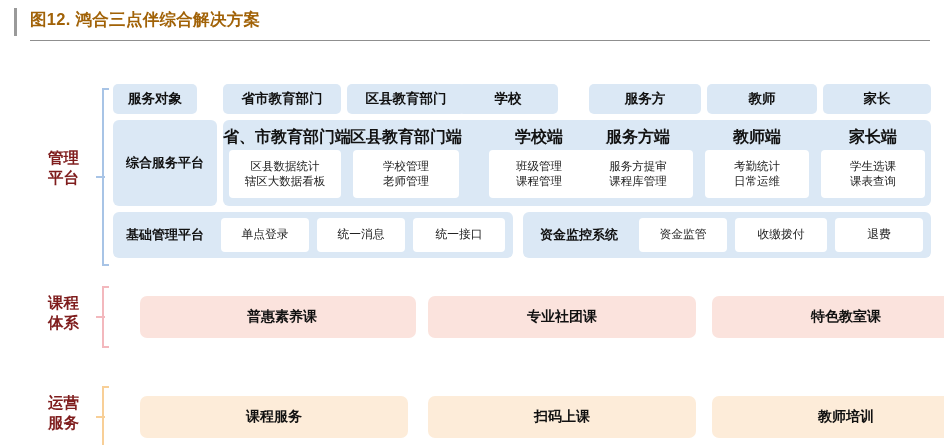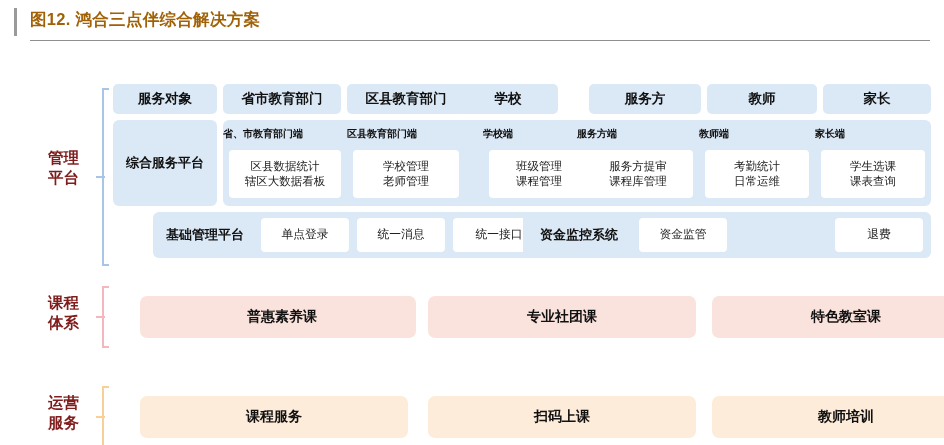--- a/index.html
+++ b/index.html
@@ -125,21 +125,22 @@
     border-radius: 6px;
   }
   .r2-col {
     position: absolute;
     top: 0; height: 86px;
   }
   .r2-col-title {
     position: absolute;
     left: 0; top: 7px;
     width: 100%;
-    font-size: 10px;
+    text-align: center;
+    font-size: 16px;
     font-weight: bold;
     color: #111;
     white-space: nowrap;
   }
   .r2-col-box {
     position: absolute;
     left: 6px; right: 6px;
     top: 30px; height: 48px;
     background: #ffffff;
     border-radius: 4px;
@@ -236,21 +237,21 @@
 <div class="bracket" id="bracket-operate" style="left:96px; top:386px; width:14px; height:62px;">
   <div class="vline" style="background:#f8cf97;"></div>
   <div class="cap-top" style="background:#f8cf97;"></div>
 
   <div class="tick" style="background:#f8cf97;"></div>
 </div>
 
 <div id="mgmt-block">
 
   <div class="row-header" id="header-row">
-      <div class="hdr-tile" style="left: 0px; width: 104px;">
+      <div class="hdr-tile" style="left: 0px; width: 84px;">
         <span>服务对象</span>
       </div>
       <div class="hdr-tile" style="left: 110px; width: 118px;">
         <span>省市教育部门</span>
       </div>
       <div class="hdr-tile" style="left: 234px; width: 118px;">
         <span>区县教育部门</span>
       </div>
       <div class="hdr-tile" style="left: 345px; width: 100px;">
         <span>学校</span>
@@ -306,37 +307,40 @@
       <div class="r2-col" style="left: 592px; width: 116px;">
         <div class="r2-col-title">家长端</div>
         <div class="r2-col-box">
           <div>学生选课</div>
           <div>课表查询</div>
         </div>
       </div>
     </div>
 
   <div id="row3-wrap">
-      <div class="r3-panel" style="left: 0px; width: 400px; margin-left: 40px;">
+      <div class="r3-panel" style="left: 0px; width: 400px;">
         <div class="r3-title" style="left: 0px; width: 104px;">基础管理平台</div>
         <div class="r3-chip" style="left: 108px; width: 88px;">
           <span>单点登录</span>
         </div>
         <div class="r3-chip" style="left: 204px; width: 88px;">
           <span>统一消息</span>
         </div>
         <div class="r3-chip" style="left: 300px; width: 92px;">
           <span>统一接口</span>
         </div>
       </div>
       <div class="r3-panel" style="left: 410px; width: 408px;">
         <div class="r3-title" style="left: 0px; width: 112px;">资金监控系统</div>
         <div class="r3-chip" style="left: 116px; width: 88px;">
           <span>资金监管</span>
         </div>
+        <div class="r3-chip" style="left: 212px; width: 92px;">
+          <span>收缴拨付</span>
+        </div>
         <div class="r3-chip" style="left: 312px; width: 88px;">
           <span>退费</span>
         </div>
       </div>
     </div>
 </div>
 
 <div id="course-bars" style="position: absolute; left: 140px; top: 296px; width: 840px; height: 42px;">
     <div class="band-bar" style="left: 0px; width: 268px; top: 0px; background: rgb(251, 227, 221); padding-left: 8px;">
       <span>普惠素养课</span>

